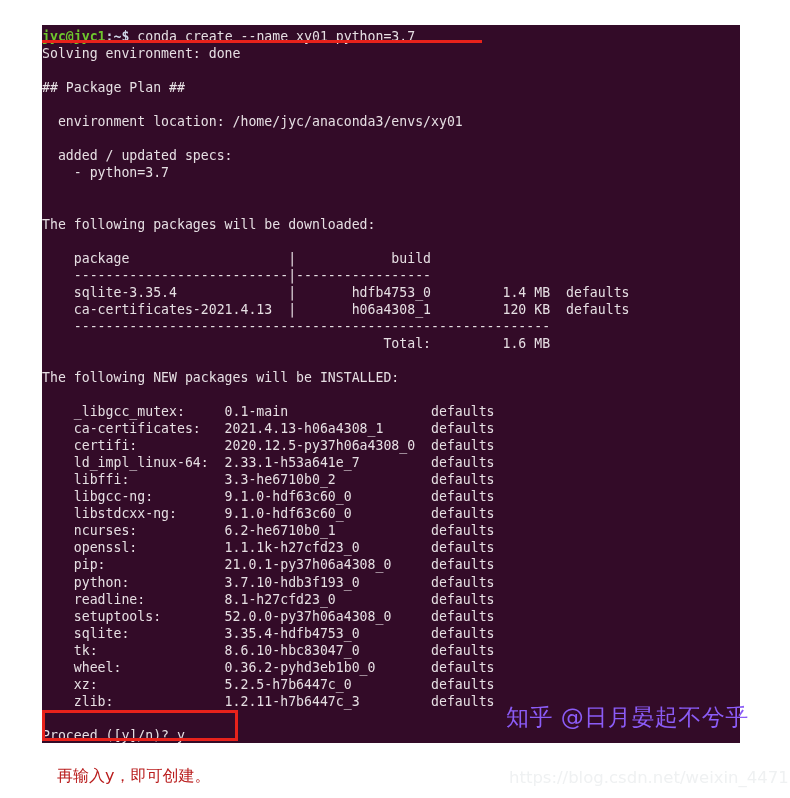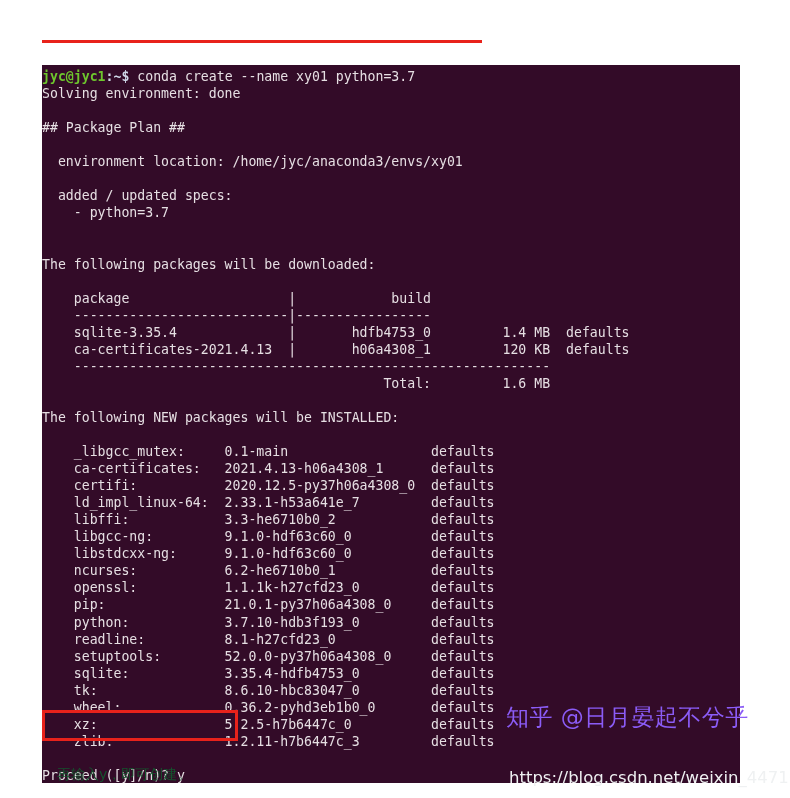--- a/index.html
+++ b/index.html
@@ -17,21 +17,20 @@
 
   
   #terminal {
     position: absolute;
     left: 42px;
     top: 25px;
     width: 698px;
     height: 718px;
     background: #330B28;
     overflow: hidden;
-    margin-top: 40px;
   }
 
   #term-lines {
     position: absolute;
     left: 0px;
     top: 3px;
     width: 698px;
     font-family: "DejaVu Sans Mono", "Liberation Mono", monospace;
     font-size: 13.2px;
     line-height: 17.05px;
@@ -88,22 +87,22 @@
     white-space: nowrap;
     letter-spacing: 0px;
   }
 
   
   #caption {
     position: absolute;
     left: 57px;
     top: 766px;
     font-family: "DejaVu Sans", sans-serif;
-    font-size: 14px;
-    color: #14532d;
+    font-size: 16px;
+    color: #b91c1c;
     white-space: nowrap;
   }
 </style>
 </head>
 <body>
 
 <div id="terminal">
   <div id="term-lines"><div class="line"><span class="seg-green">jyc@jyc1</span><span class="seg-blue">:~$</span><span class="seg-plain"> conda create --name xy01 python=3.7</span></div><div class="line">Solving environment: done</div><div class="line">&nbsp;</div><div class="line">## Package Plan ##</div><div class="line">&nbsp;</div><div class="line">  environment location: /home/jyc/anaconda3/envs/xy01</div><div class="line">&nbsp;</div><div class="line">  added / updated specs:</div><div class="line">    - python=3.7</div><div class="line">&nbsp;</div><div class="line">&nbsp;</div><div class="line">The following packages will be downloaded:</div><div class="line">&nbsp;</div><div class="line">    package                    |            build</div><div class="line">    ---------------------------|-----------------</div><div class="line">    sqlite-3.35.4              |       hdfb4753_0         1.4 MB  defaults</div><div class="line">    ca-certificates-2021.4.13  |       h06a4308_1         120 KB  defaults</div><div class="line">    ------------------------------------------------------------</div><div class="line">                                           Total:         1.6 MB</div><div class="line">&nbsp;</div><div class="line">The following NEW packages will be INSTALLED:</div><div class="line">&nbsp;</div><div class="line">    _libgcc_mutex:     0.1-main                  defaults</div><div class="line">    ca-certificates:   2021.4.13-h06a4308_1      defaults</div><div class="line">    certifi:           2020.12.5-py37h06a4308_0  defaults</div><div class="line">    ld_impl_linux-64:  2.33.1-h53a641e_7         defaults</div><div class="line">    libffi:            3.3-he6710b0_2            defaults</div><div class="line">    libgcc-ng:         9.1.0-hdf63c60_0          defaults</div><div class="line">    libstdcxx-ng:      9.1.0-hdf63c60_0          defaults</div><div class="line">    ncurses:           6.2-he6710b0_1            defaults</div><div class="line">    openssl:           1.1.1k-h27cfd23_0         defaults</div><div class="line">    pip:               21.0.1-py37h06a4308_0     defaults</div><div class="line">    python:            3.7.10-hdb3f193_0         defaults</div><div class="line">    readline:          8.1-h27cfd23_0            defaults</div><div class="line">    setuptools:        52.0.0-py37h06a4308_0     defaults</div><div class="line">    sqlite:            3.35.4-hdfb4753_0         defaults</div><div class="line">    tk:                8.6.10-hbc83047_0         defaults</div><div class="line">    wheel:             0.36.2-pyhd3eb1b0_0       defaults</div><div class="line">    xz:                5.2.5-h7b6447c_0          defaults</div><div class="line">    zlib:              1.2.11-h7b6447c_3         defaults</div><div class="line">&nbsp;</div><div class="line">Proceed ([y]/n)? y</div></div>
 </div>
 

